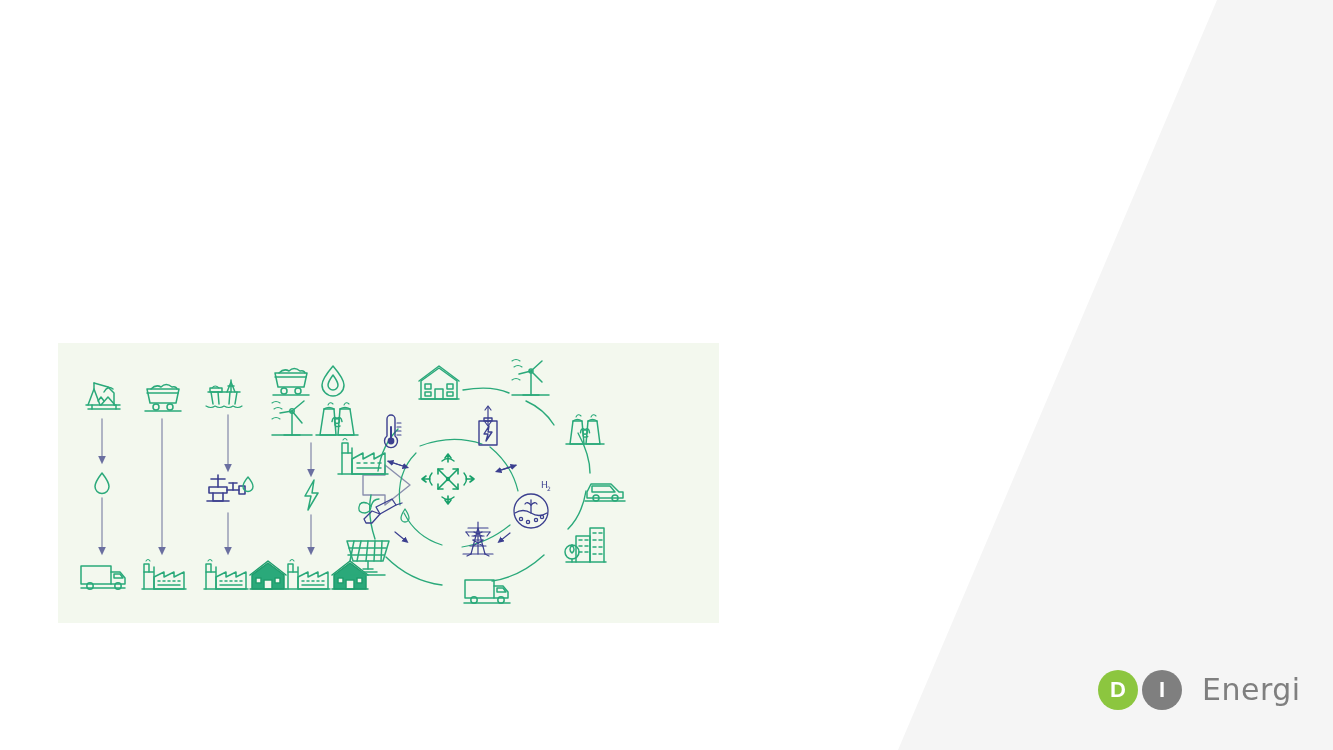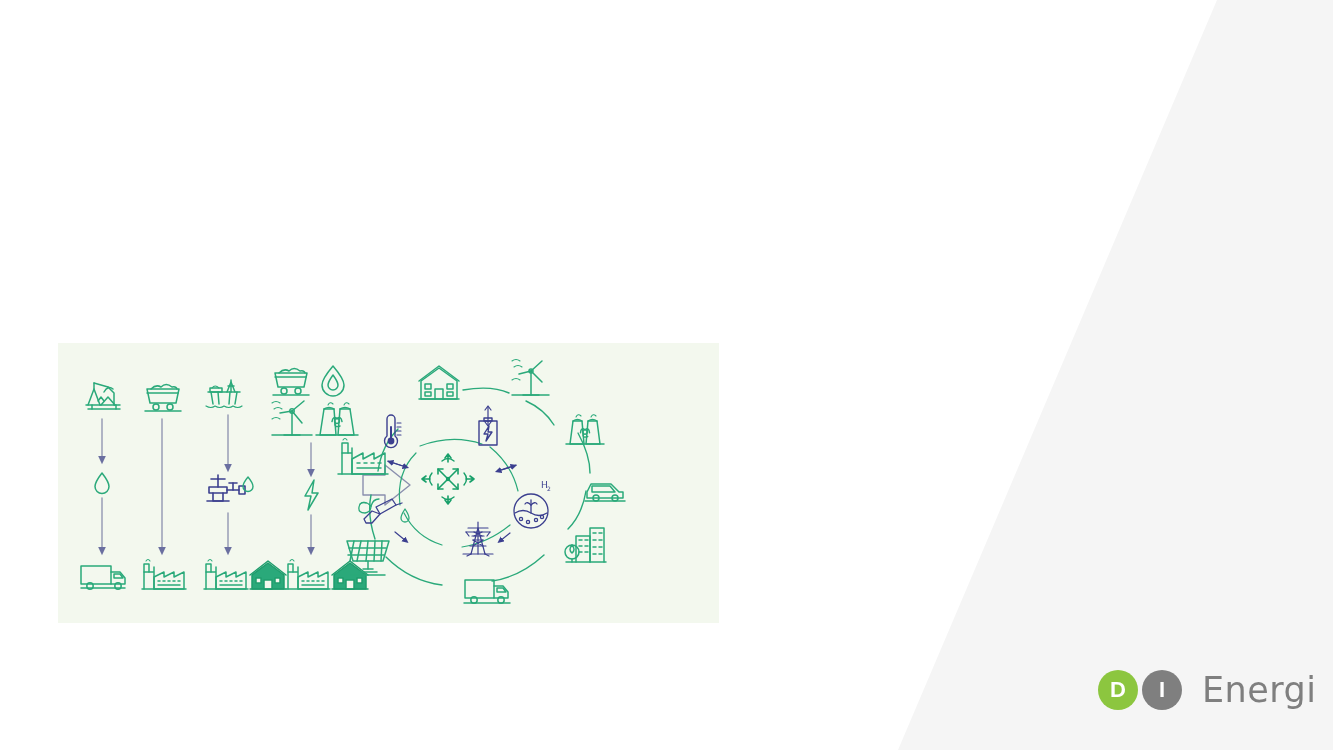--- a/index.html
+++ b/index.html
@@ -37,21 +37,21 @@
     color:#ffffff;font-size:22px;font-weight:bold;
     font-family:"Liberation Sans", sans-serif;
     letter-spacing:0;
     line-height:1;
   }
   .logo .badge.d{background:#8cc63f;}
   .logo .badge.i{background:#7f7f7f;margin-left:4px;}
   .logo .word{
     margin-left:20px;
     color:#7f7f7f;
-    font-size:35px;
+    font-size:30px;
     font-family:"DejaVu Sans", sans-serif;
     font-weight:400;
     line-height:1;
     letter-spacing:0.5px;
   }
 </style>
 </head>
 <body>
 
 <div id="slide">

